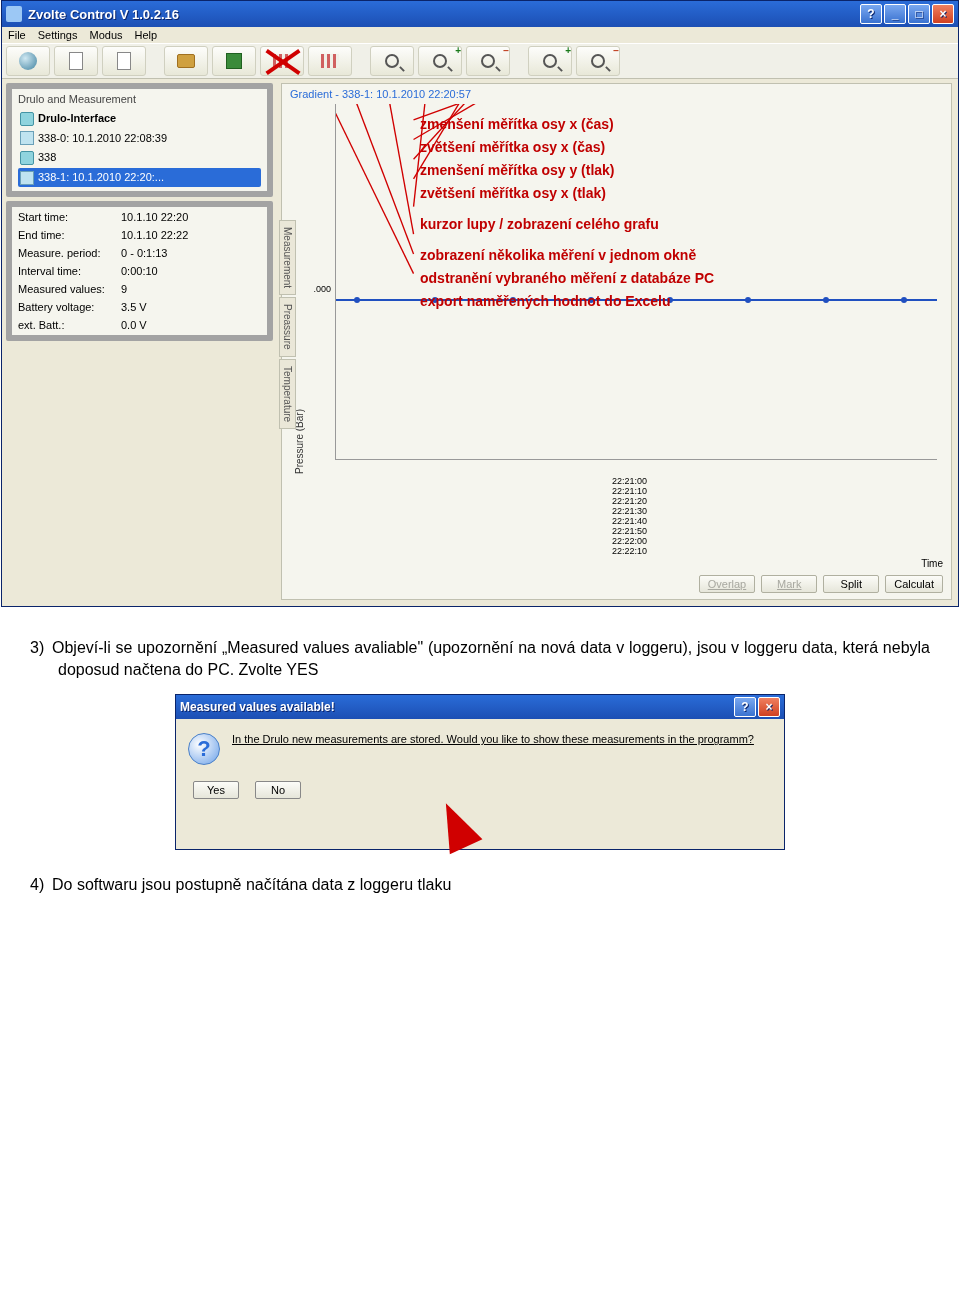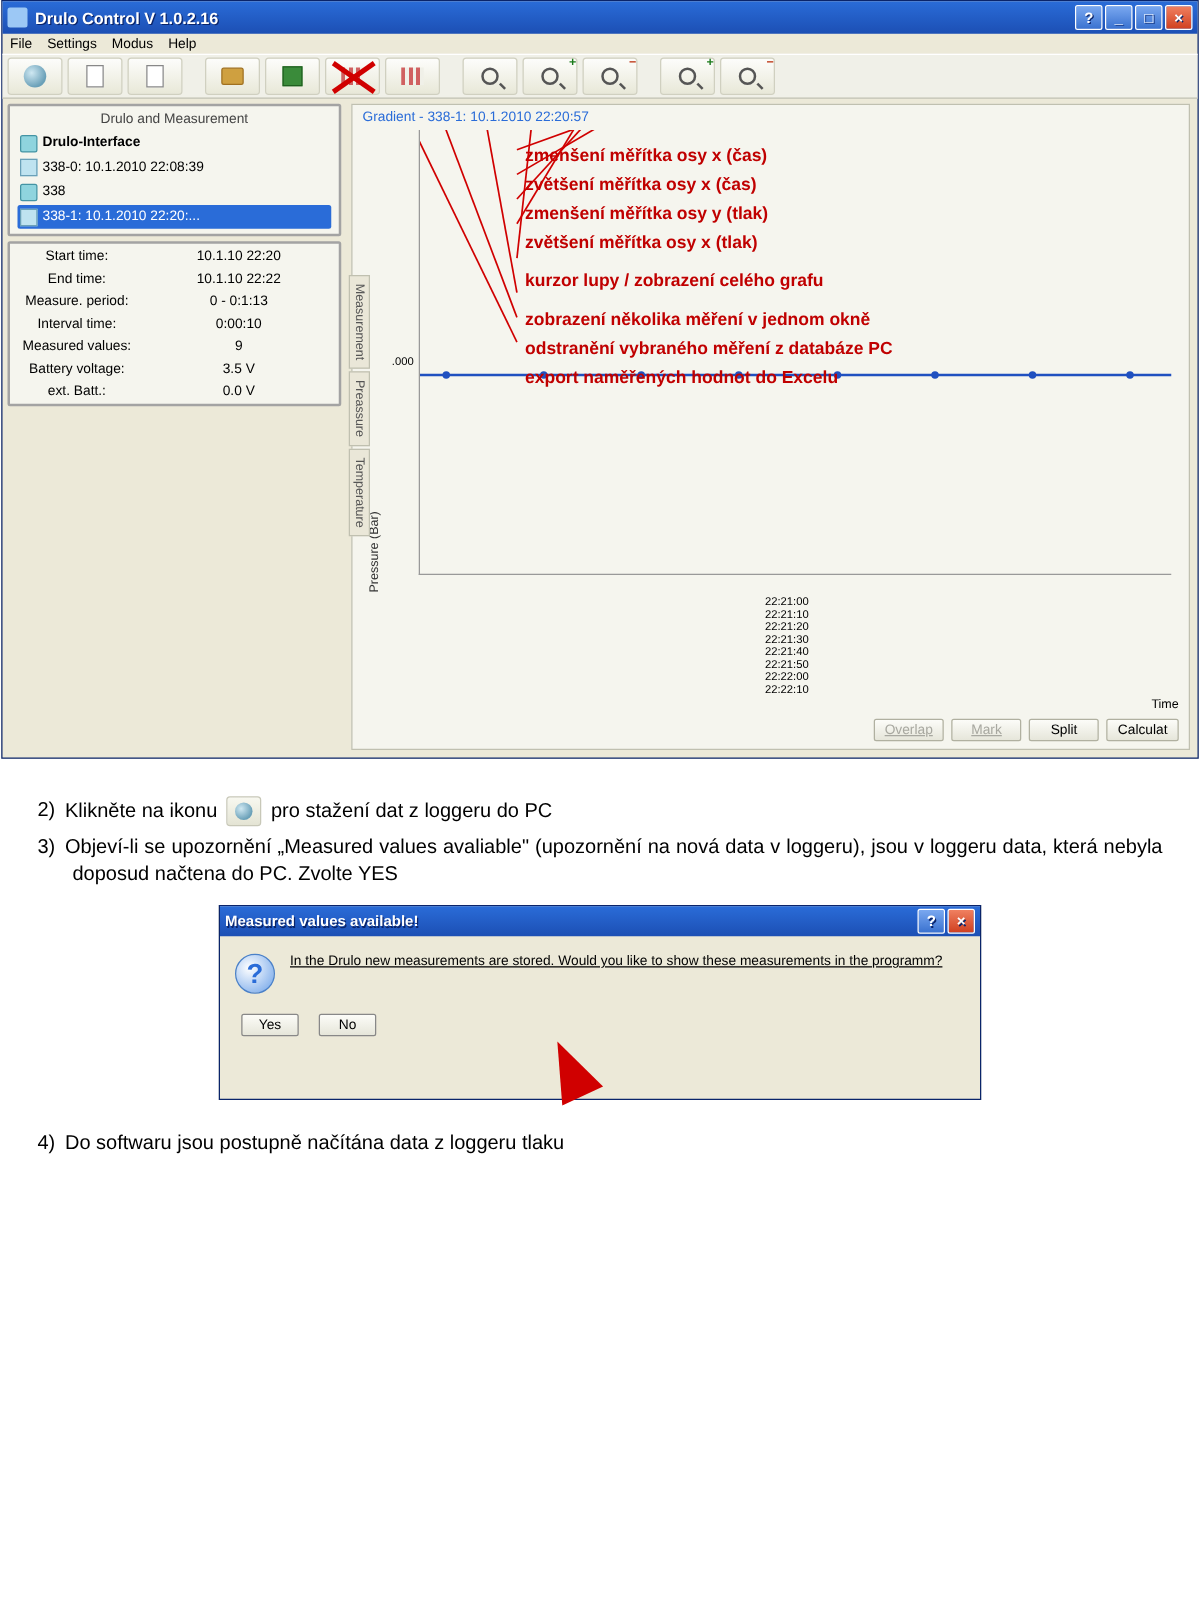--- a/index.html
+++ b/index.html
@@ -66,24 +66,23 @@
   }
   .big-x::before { transform: rotate(35deg); }
   .big-x::after  { transform: rotate(-35deg); }
   .content-row { display: flex; }
   .left-panel {
     width: 275px;
     padding: 4px;
     display: flex; flex-direction: column; gap: 4px;
   }
   .box {
-    border: 2px solid #a3a3a3; background: #f5f5ee;
+    border: 6px solid #a3a3a3; background: #f5f5ee;
     padding: 4px 6px;
     border-radius: 2px;
-    text-align: center;
   }
   .box-title { font-size: 11px; margin-bottom: 4px; color: #444; }
   .tree { font-size: 11px; line-height: 1.6; }
   .tree .node { display: flex; align-items: center; gap: 4px; padding: 1px 2px;}
   .tree .node.sel { background: #2a6cd8; color: #fff; border-radius: 2px; }
   .tree .icon-sq {
     width: 14px; height: 14px; background: #8fd4de; border: 1px solid #4494a4; border-radius: 2px;
     display: inline-block;
   }
   .tree .icon-doc {
@@ -205,21 +204,21 @@
   .glyph-plus, .glyph-minus { position:absolute; font-size:10px; color:#1a7a1a; font-weight:bold; top:-2px; right:0;}
   .glyph-minus { color:#c04020; }
 </style>
 </head>
 <body>
 
 <div class="window">
 
   <div class="titlebar">
     <div class="t-icon"></div>
-    <span>Drulo Control V 1.0.2.16</span>
+    <span>Zvolte Control V 1.0.2.16</span>
     <div class="winbtns">
       <div class="wb">?</div>
       <div class="wb">_</div>
       <div class="wb">□</div>
       <div class="wb close">×</div>
     </div>
   </div>
 
   <div class="menubar">
     <span>File</span>
@@ -389,25 +388,20 @@
       <div class="st">Preassure</div>
       <div class="st">Temperature</div>
     </div>
 
   </div>
 </div>
 
 <div class="doc">
   <ol>
     <li>
-      <span class="num">2)</span><span>Klikněte na ikonu</span>
-      <span class="inline-icon"></span>
-      <span>pro stažení dat z loggeru do PC</span>
-    </li>
-    <li>
       <span class="num">3)</span><span>Objeví-li se upozornění „Measured values avaliable" (upozornění na nová data v loggeru), jsou v loggeru data, která nebyla doposud načtena do PC. Zvolte YES</span>
     </li>
   </ol>
 
   <div class="dialog">
     <div class="titlebar">
       <span>Measured values available!</span>
       <div class="winbtns">
         <div class="wb">?</div>
         <div class="wb close">×</div>

